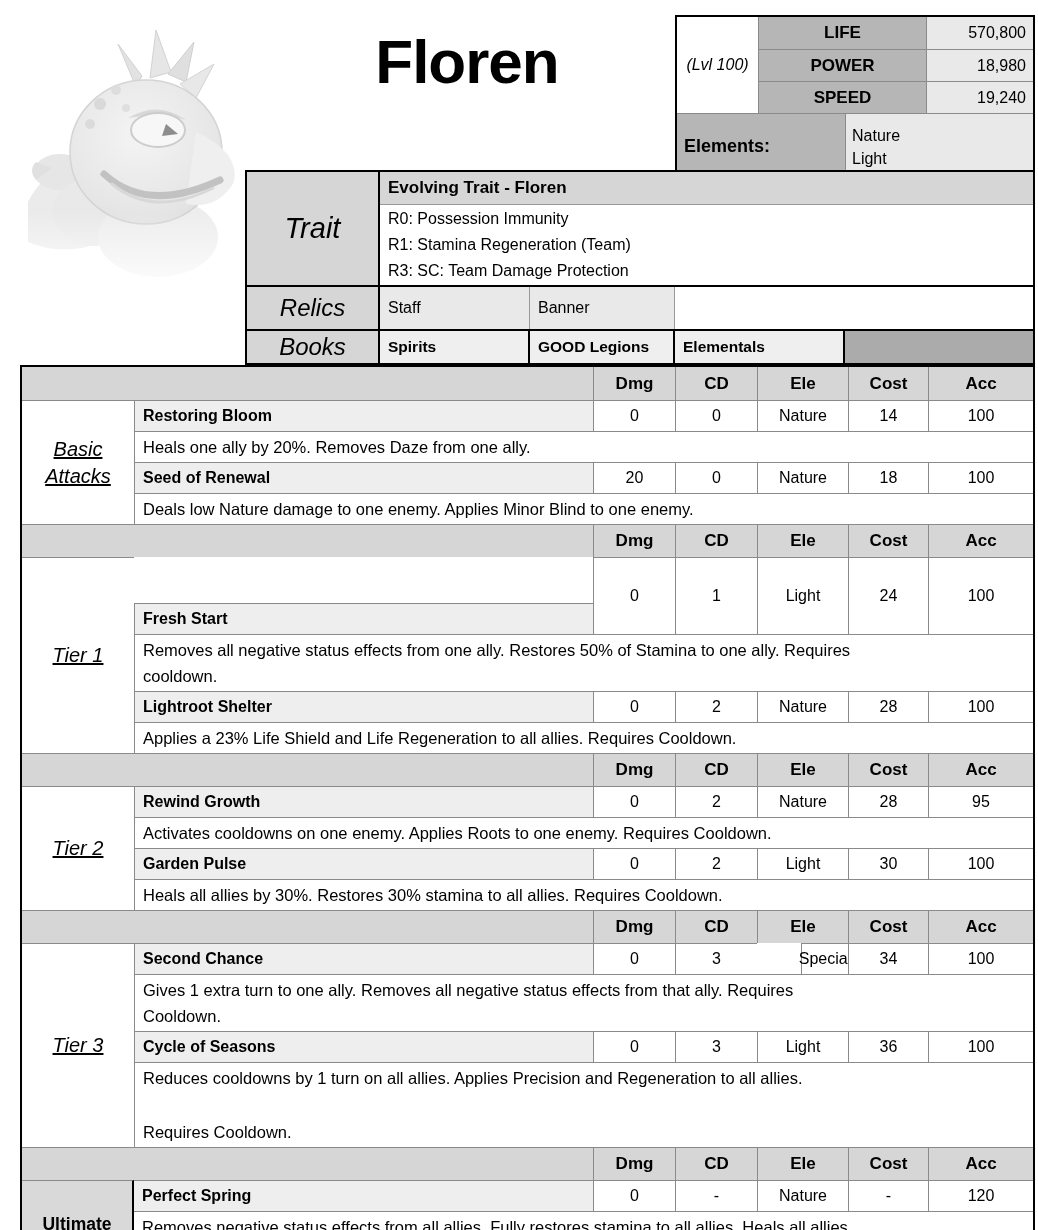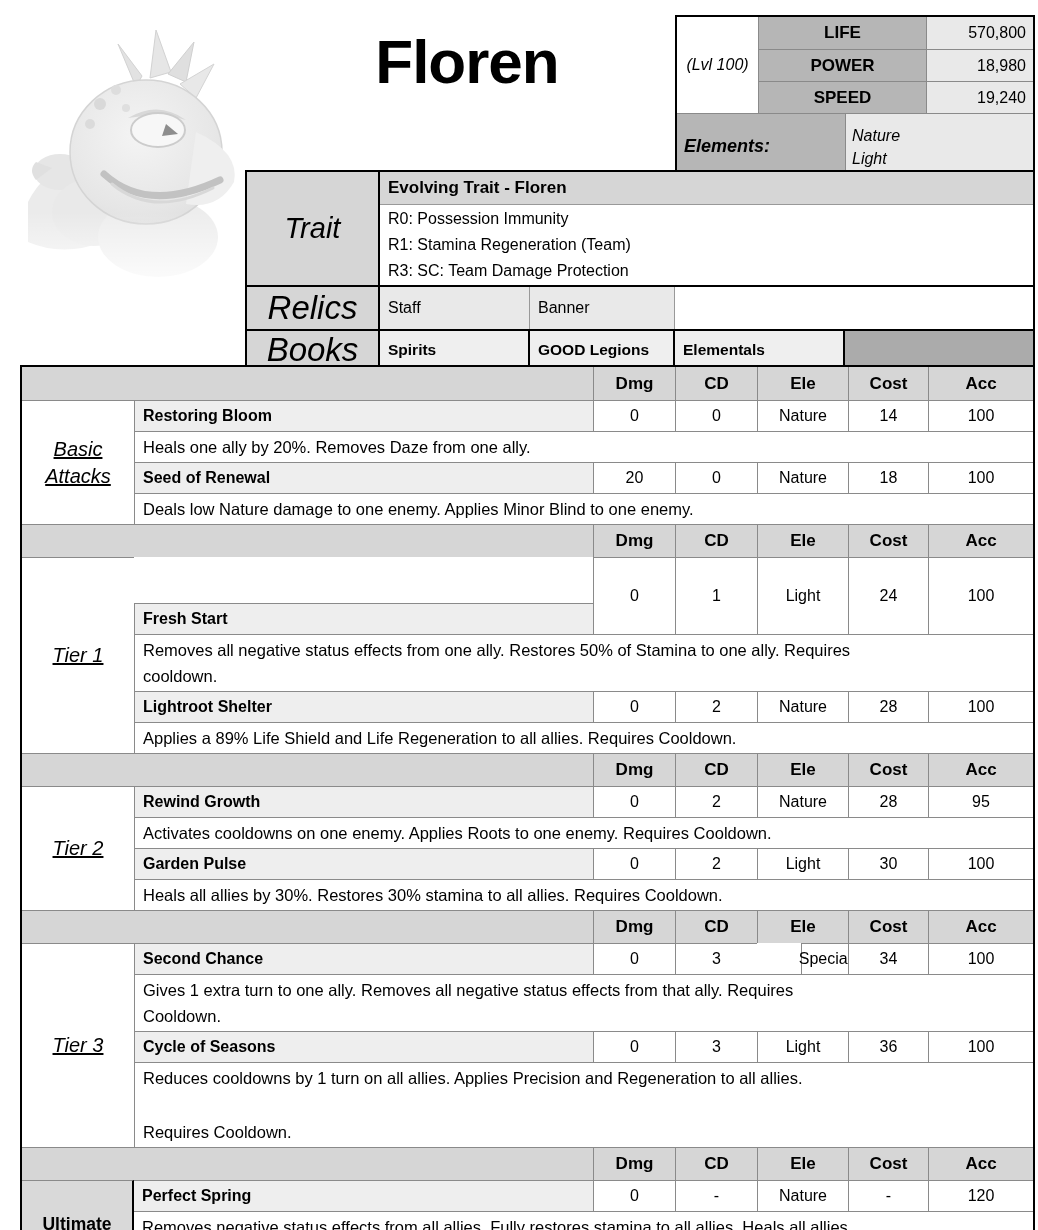--- a/index.html
+++ b/index.html
@@ -35,37 +35,36 @@
   }
   .stat-value {
     grid-column:3; background:#e9e9e9; font-size:16px;
     display:flex; align-items:center; justify-content:flex-end; padding-right:7px;
     border-left:1.5px solid #8a8a8a;
   }
   .stat-label.rplus, .stat-value.rplus { border-top:1.5px solid #8a8a8a; }
   #elements-row {
     display:grid; grid-template-columns:168px 188px; height:66px;
     border-top:1.5px solid #8a8a8a;
-    font-style:italic;
   }
   #elements-label {
     background:#b6b6b6; font-weight:bold; font-size:18px;
     display:flex; align-items:center; padding-left:7px;
   }
   #elements-value {
     background:#e9e9e9; font-size:16px; line-height:23px;
     display:flex; flex-direction:column; justify-content:center; padding-left:6px;
     border-left:1.5px solid #8a8a8a;
   }
 
   
   #trait-box { position:absolute; left:245px; top:170px; width:790px; border:2px solid #000; background:#fff; }
   #trait-top { display:grid; grid-template-columns:133px 653px; grid-template-rows:33px 80px; }
   .big-label {
-    background:#d6d6d6; font-style:italic; font-size:33px;
+    background:#d6d6d6; font-style:italic; font-size:24px;
     display:flex; align-items:center; justify-content:center;
   }
   #trait-label { grid-column:1; grid-row:1 / span 2; border-right:2px solid #000; font-size:29px; }
   #trait-header {
     grid-column:2; grid-row:1; background:#d6d6d6; font-weight:bold; font-size:17px;
     display:flex; align-items:center; padding-left:8px; border-bottom:1.5px solid #999;
   }
   #trait-ranks {
     grid-column:2; grid-row:2; background:#fff; font-size:16px; line-height:26px;
     display:flex; flex-direction:column; justify-content:center; padding-left:8px;
@@ -274,21 +273,21 @@
           <div>Removes all negative status effects from one ally. Restores 50% of Stamina to one ally. Requires</div>
           <div>cooldown.</div>
         </div>
         <div class="skill-name" style="grid-area: 3 / 2;">Lightroot Shelter</div>
         <div class="skill-val" style="grid-area: 3 / 3;">0</div>
         <div class="skill-val" style="grid-area: 3 / 4;">2</div>
         <div class="skill-val" style="grid-area: 3 / 5;">Nature</div>
         <div class="skill-val" style="grid-area: 3 / 6;">28</div>
         <div class="skill-val" style="grid-area: 3 / 7;">100</div>
         <div class="skill-desc" style="grid-area: 4 / 2 / auto / 8;">
-          <div>Applies a 89% Life Shield and Life Regeneration to all allies. Requires Cooldown.</div>
+          <div>Applies a 23% Life Shield and Life Regeneration to all allies. Requires Cooldown.</div>
         </div>
       </div>
     </div>
     <div class="section">
       <div class="band">
         <div class="band-spacer"></div>
         <div class="band-cell">Dmg</div>
         <div class="band-cell">CD</div>
         <div class="band-cell">Ele</div>
         <div class="band-cell">Cost</div>

